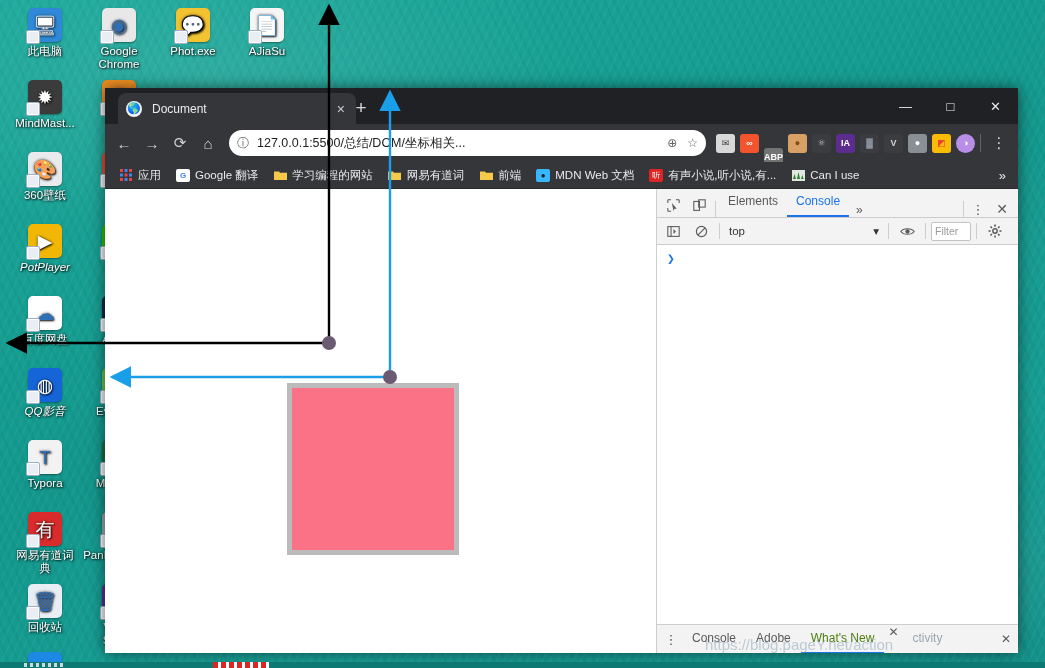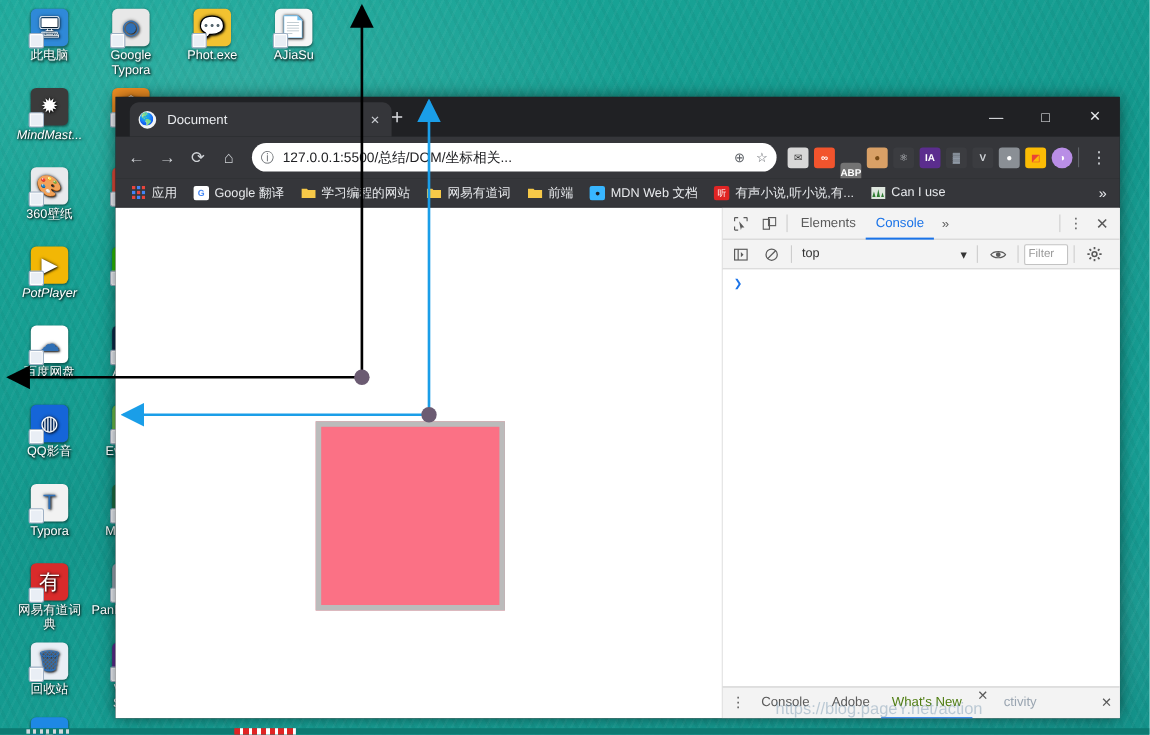--- a/index.html
+++ b/index.html
@@ -109,21 +109,21 @@
   .viewport{flex:1;display:flex;min-height:0;background:#fff;}
   .page{position:relative;background:#fff;width:551px;flex:0 0 551px;overflow:hidden;}
   .pink{
     position:absolute;left:182px;top:194px;width:172px;height:172px;
     background:#fb7185;border:5px solid #bbbbbb;box-sizing:border-box;
   }
 
   
   .devtools{flex:1;background:#fff;border-left:1px solid #cdcdcd;display:flex;flex-direction:column;min-width:0;}
   .dt-top{
-    height:28px;flex:0 0 28px;display:flex;align-items:center;background:#f3f3f3;
+    height:28px;flex:0 0 28px;display:flex;align-items:flex-end;background:#f3f3f3;
     border-bottom:1px solid #cdcdcd;padding:0 3px;
   }
   .dt-ic{width:26px;height:24px;display:flex;align-items:center;justify-content:center;cursor:pointer;}
   .dt-tab{
     padding:0 9px;height:27px;line-height:27px;font-size:12px;color:#5a5a5a;cursor:pointer;
   }
   .dt-tab.active{color:#1a73e8;border-bottom:2px solid #1a73e8;}
   .dt-more{padding:0 7px;color:#5a5a5a;font-size:12px;cursor:pointer;}
   .dt-right{margin-left:auto;display:flex;align-items:center;}
   .dt-dots{width:22px;text-align:center;color:#5a5a5a;font-size:13px;cursor:pointer;}
@@ -184,33 +184,33 @@
 
 <div id="desktop">
   <div class="icon-grid">
       <div class="dicon" style="left: 8px; top: 4px;">
         <div class="glyph" style="background: rgb(47, 137, 216); color: rgb(255, 255, 255);">🖥</div>
         <span class="lbl" style="white-space: pre-line;">此电脑</span>
       </div>
       <div class="dicon" style="left: 82px; top: 4px;">
         <div class="glyph" style="background: rgb(232, 232, 232); color: rgb(47, 111, 181);">◉</div>
         <span class="lbl" style="white-space: pre-line;">Google
-Typora</span>
+Chrome</span>
       </div>
       <div class="dicon" style="left: 156px; top: 4px;">
         <div class="glyph" style="background: rgb(242, 194, 48); color: rgb(255, 255, 255);">💬</div>
         <span class="lbl" style="white-space: pre-line;">Phot.exe</span>
       </div>
       <div class="dicon" style="left: 230px; top: 4px;">
         <div class="glyph" style="background: rgb(245, 245, 245); color: rgb(47, 111, 181);">📄</div>
         <span class="lbl" style="white-space: pre-line;">AJiaSu</span>
       </div>
       <div class="dicon" style="left: 8px; top: 76px;">
         <div class="glyph" style="background: rgb(59, 59, 59); color: rgb(255, 255, 255);">✹</div>
-        <span class="lbl" style="white-space: pre-line; font-style: italic;">MindMast...</span>
+        <span class="lbl" style="white-space: pre-line;">MindMast...</span>
       </div>
       <div class="dicon" style="left: 82px; top: 76px;">
         <div class="glyph" style="background: rgb(241, 143, 35); color: rgb(255, 255, 255);">🛡</div>
         <span class="lbl" style="white-space: pre-line;">火绒</span>
       </div>
       <div class="dicon" style="left: 8px; top: 148px;">
         <div class="glyph" style="background: rgb(232, 234, 237); color: rgb(47, 111, 181);">🎨</div>
         <span class="lbl" style="white-space: pre-line;">360壁纸</span>
       </div>
       <div class="dicon" style="left: 82px; top: 148px;">
@@ -229,21 +229,21 @@
         <div class="glyph" style="background: rgb(255, 255, 255); color: rgb(47, 111, 181);">☁</div>
         <span class="lbl" style="white-space: pre-line;">百度网盘</span>
       </div>
       <div class="dicon" style="left: 82px; top: 292px;">
         <div class="glyph" style="background: rgb(11, 42, 74); color: rgb(255, 255, 255);">Ps</div>
         <span class="lbl" style="white-space: pre-line;">Adobe
 Phot</span>
       </div>
       <div class="dicon" style="left: 8px; top: 364px;">
         <div class="glyph" style="background: rgb(21, 101, 216); color: rgb(255, 255, 255);">◍</div>
-        <span class="lbl" style="white-space: pre-line;">QQ影音</span>
+        <span class="lbl" style="white-space: pre-line; font-style: italic;">QQ影音</span>
       </div>
       <div class="dicon" style="left: 82px; top: 364px;">
         <div class="glyph" style="background: rgb(107, 192, 75); color: rgb(255, 255, 255);">E</div>
         <span class="lbl" style="white-space: pre-line;">Evernote</span>
       </div>
       <div class="dicon" style="left: 8px; top: 436px;">
         <div class="glyph" style="background: rgb(242, 242, 242); color: rgb(47, 111, 181);">T</div>
         <span class="lbl" style="white-space: pre-line;">Typora</span>
       </div>
       <div class="dicon" style="left: 82px; top: 436px;">

